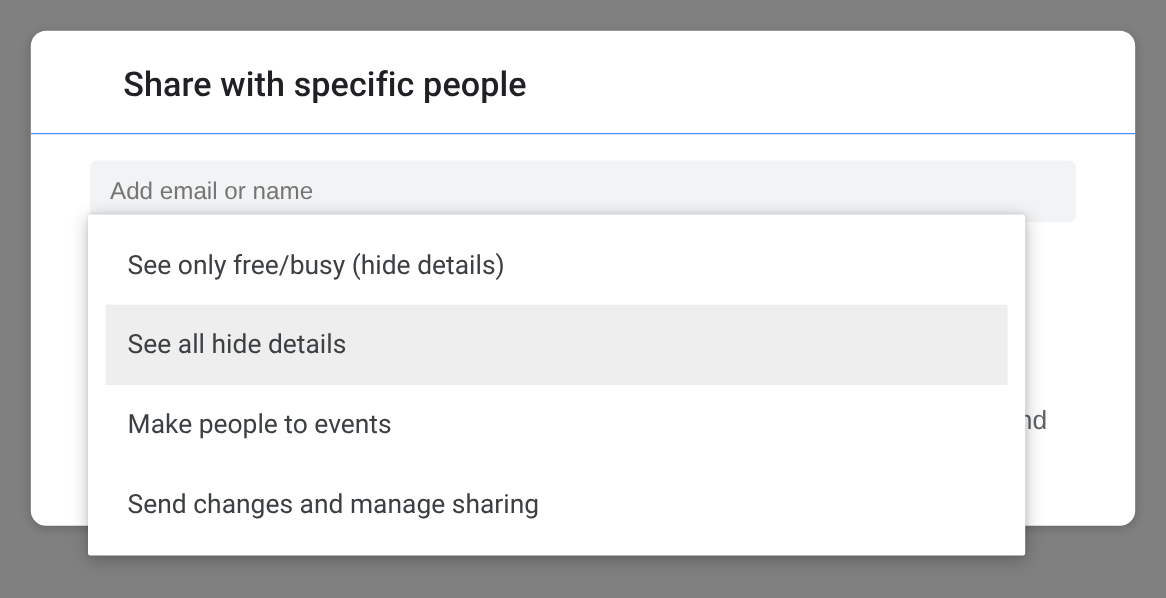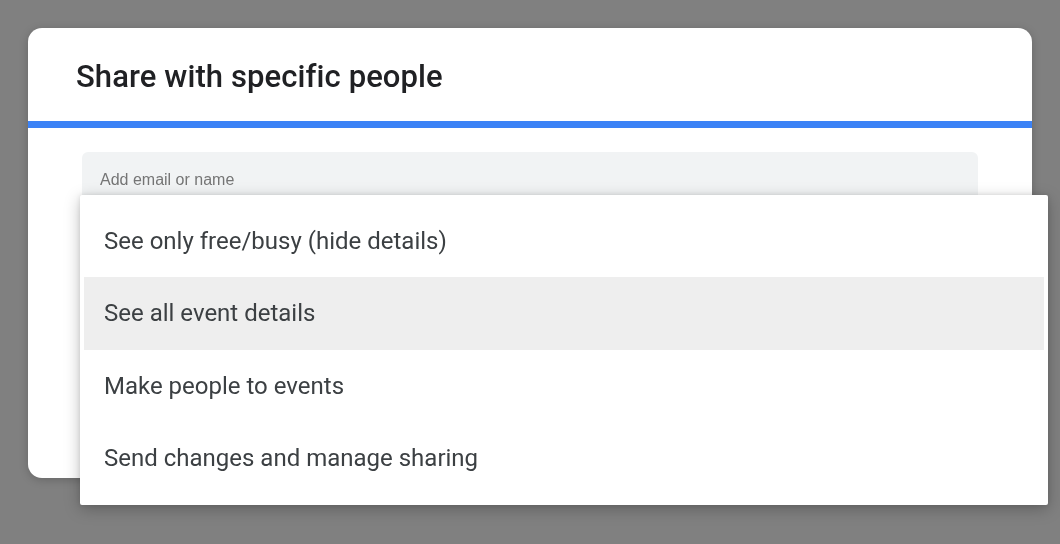--- a/index.html
+++ b/index.html
@@ -19,66 +19,66 @@
       position: absolute;
       top: 28px;
       left: 28px;
       right: 28px;
       background: #ffffff;
       border-radius: 14px;
       box-shadow: 0 2px 10px rgba(0,0,0,0.2);
       height: 450px;
     }
     .dialog-header {
-      padding: 30px 54px 26px 48px;
-      border-bottom: 7px solid #3b82f6;
+      padding: 30px 54px 26px 84px;
+      border-bottom: 1px solid #3b82f6;
     }
     .dialog-title {
       font-size: 31px;
       font-weight: 500;
       color: #202124;
       letter-spacing: 0.1px;
     }
     .dialog-body {
       padding: 24px 54px 0 54px;
       position: relative;
     }
     .input-field {
       width: 100%;
       background: #f1f3f4;
       border-radius: 6px;
       border: none;
       padding: 16px 18px;
-      font-size: 16px;
+      font-size: 22px;
       color: #5f6368;
       height: 56px;
     }
     .button-row {
       position: absolute;
       right: 60px;
       top: 235px;
     }
     .send-button {
       font-size: 24px;
       color: #5f6368;
       background: none;
       border: none;
       padding: 12px 20px;
       cursor: pointer;
     }
     .dropdown-menu {
       position: absolute;
       top: 195px;
       left: 80px;
-      width: 968px;
+      width: 852px;
       background: #ffffff;
       box-shadow: 0 4px 16px rgba(0,0,0,0.25), 0 0 4px rgba(0,0,0,0.1);
       border-radius: 2px;
       z-index: 10;
-      padding: 10px 4px;
+      padding: 10px 16px;
     }
     .dropdown-item {
       padding: 20px 20px;
       font-size: 24px;
       color: #3c4043;
       cursor: pointer;
       line-height: 1.35;
     }
     .dropdown-item.selected {
       background: #eeeeee;
@@ -94,16 +94,16 @@
   <div class="dialog-body">
     <input class="input-field" type="text" placeholder="Add email or name" style="">
     <div class="button-row">
       <button class="send-button">Send</button>
     </div>
   </div>
 </div>
 
 <div class="dropdown-menu">
   <div class="dropdown-item">See only free/busy (hide details)</div>
-  <div class="dropdown-item selected">See all event details</div>
+  <div class="dropdown-item selected">See all hide details</div>
   <div class="dropdown-item">Make people to events</div>
   <div class="dropdown-item">Send changes and manage sharing</div>
 </div>
 
 </body></html>

